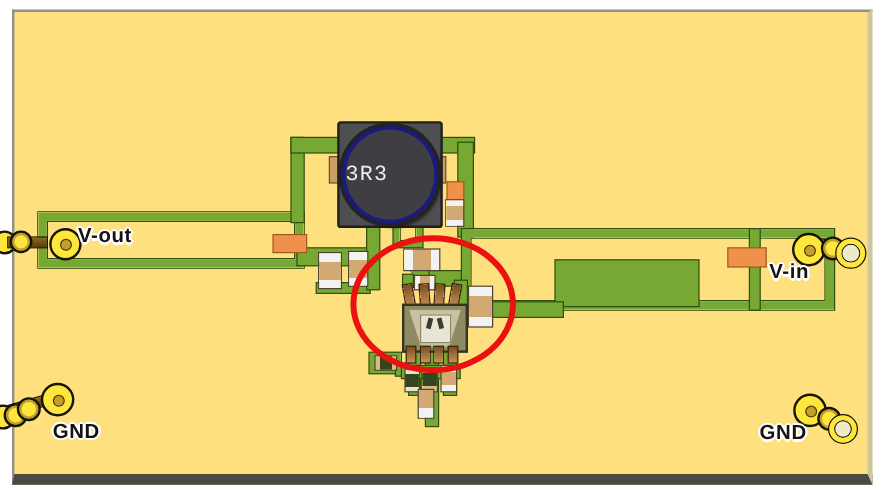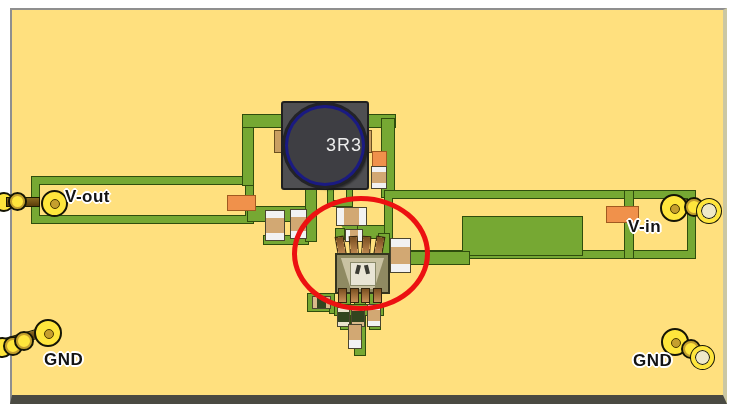--- a/index.html
+++ b/index.html
@@ -30,21 +30,21 @@
   .smd-tan-dark-h{background:linear-gradient(90deg,#D9B98A 0 22%,var(--smd_dark,#32451F) 22% 78%,#D9B98A 78% 100%);}
   .smd-tan-capped{background:linear-gradient(180deg,var(--cap_tan,#D2A873) 0 66%,var(--cap_end,#F2F2F2) 66% 100%);}
   .smd-orange{position:absolute;background:var(--smd_orange,#F0914B);box-shadow:0 0 0 1px #A05A20;}
   .pad-tan{position:absolute;background:var(--pad_tan,#C99F62);box-shadow:0 0 0 1px #6a5020;}
   
   .ind-body{position:absolute;background:var(--inductor_body,#4F4F52);border:2px solid #1f1f1f;border-radius:3px;}
   .ind-circle{position:absolute;inset:2px;border-radius:50%;
       background:var(--inductor_circle,#3E3E43);
       border:3px solid var(--inductor_ring,#1A1A82);
       box-shadow:0 0 0 3px #232327, 3px 4px 2px rgba(15,15,15,.55);
-      display:flex;align-items:center;justify-content:flex-end;}
+      display:flex;align-items:center;justify-content:flex-start;font-family:Liberation Mono, monospace;}
   .ind-label{color:#EDEDED;font-size:18px;letter-spacing:1px;}
   
   .ic-body{position:absolute;background:var(--ic_body,#8F8A62);border:2px solid #35351f;}
   .ic-inner{position:absolute;inset:3px;background:var(--ic_inner,#C9C2A2);
       clip-path:polygon(2% 0,98% 0,76% 100%,24% 100%);}
   .ic-center{position:absolute;left:13px;top:7px;width:24px;height:22px;
       background:var(--ic_center,#E9E5D5);border:1px solid #8a8a6a;}
   .ic-mark{position:absolute;width:4px;height:9px;background:#3c3c34;}
   .ic-pin{position:absolute;width:7px;background:linear-gradient(180deg,#7a4f20,var(--pin_copper,#C89058));
       box-shadow:0 0 0 1px #33250e;}
@@ -145,21 +145,21 @@
       <div class="pinhole" style="left:7px;top:7px;width:8px;height:8px;"></div>
     </div>
     <div class="pcb-label" style="left:53px;top:177px;">V-out</div>
 
     <div class="shaft" style="left:666px;top:190px;width:24px;height:8px;transform:rotate(12deg);"></div>
     <div class="pinhead" style="left:648px;top:184px;width:24px;height:24px;">
       <div class="pinhole" style="left:8px;top:8px;width:8px;height:8px;"></div>
     </div>
     <div class="washer" style="left:672px;top:187px;width:16px;height:16px;"></div>
     <div class="ringcap" style="left:685px;top:189px;width:16px;height:16px;"></div>
-    <div class="pcb-label" style="left:616px;top:207px;">V-in</div>
+    <div class="pcb-label" style="left:629px;top:207px;">V-in</div>
 
     <div class="pinhead" style="left:-20px;top:327px;width:17px;height:17px;"></div>
     <div class="shaft" style="left:-6px;top:322px;width:38px;height:8px;transform:rotate(-16deg);"></div>
     <div class="washer" style="left:-9px;top:326px;width:16px;height:16px;"></div>
     <div class="washer" style="left:2px;top:321px;width:16px;height:16px;"></div>
     <div class="pinhead" style="left:22px;top:309px;width:24px;height:24px;">
       <div class="pinhole" style="left:8px;top:8px;width:8px;height:8px;"></div>
     </div>
     <div class="pcb-label" style="left:32px;top:340px;">GND</div>
 

